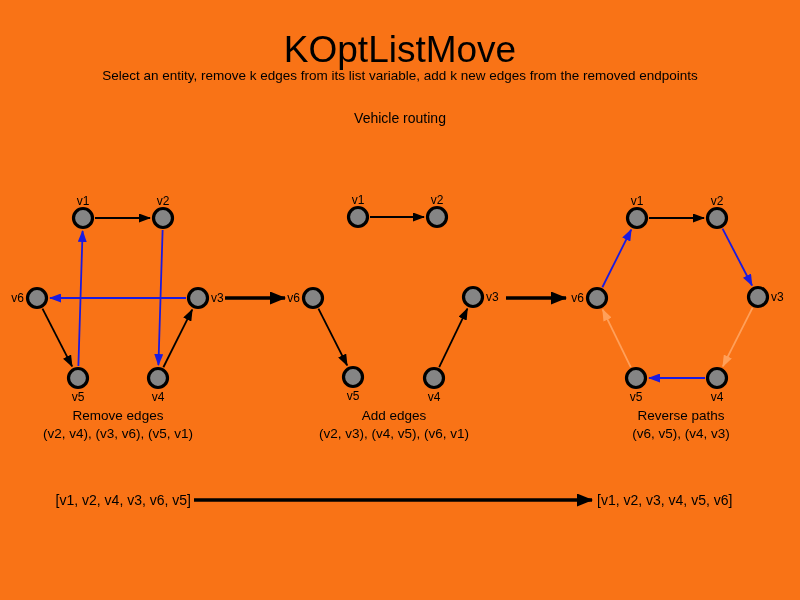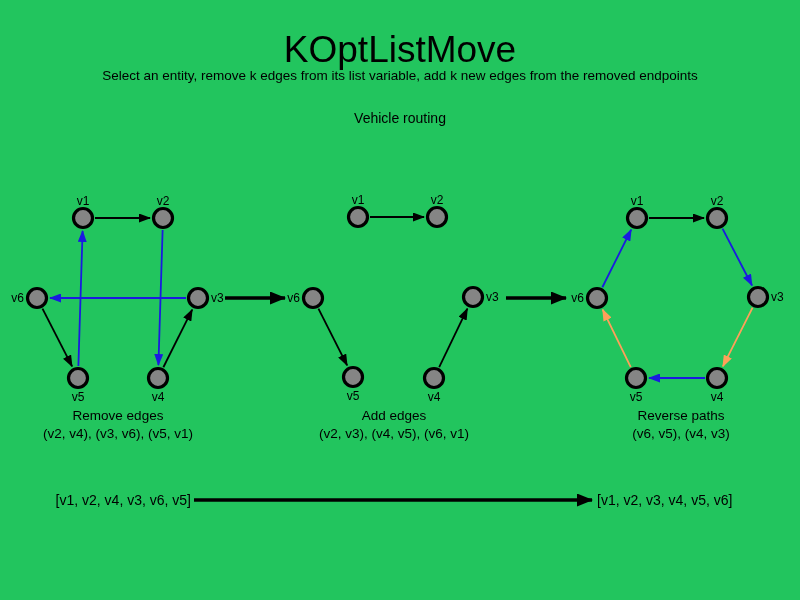--- a/index.html
+++ b/index.html
@@ -1,20 +1,20 @@
 <!DOCTYPE html>
 <html><head>
 <meta charset="utf-8">
 <style>
   html, body { margin: 0; padding: 0; background: #ffffff; }
   #stage {
     position: relative;
     width: 800px;
     height: 600px;
-    background: #22c55e;
+    background: #f97316;
     overflow: hidden;
   }
   svg text {
     font-family: "Liberation Sans", "DejaVu Sans", sans-serif;
     fill: #000000;
   }
   .title-text      { font-size: 37px; }
   .subtitle-text   { font-size: 13.5px; }
   .example-text    { font-size: 14px; }
   .list-text       { font-size: 14px; }

